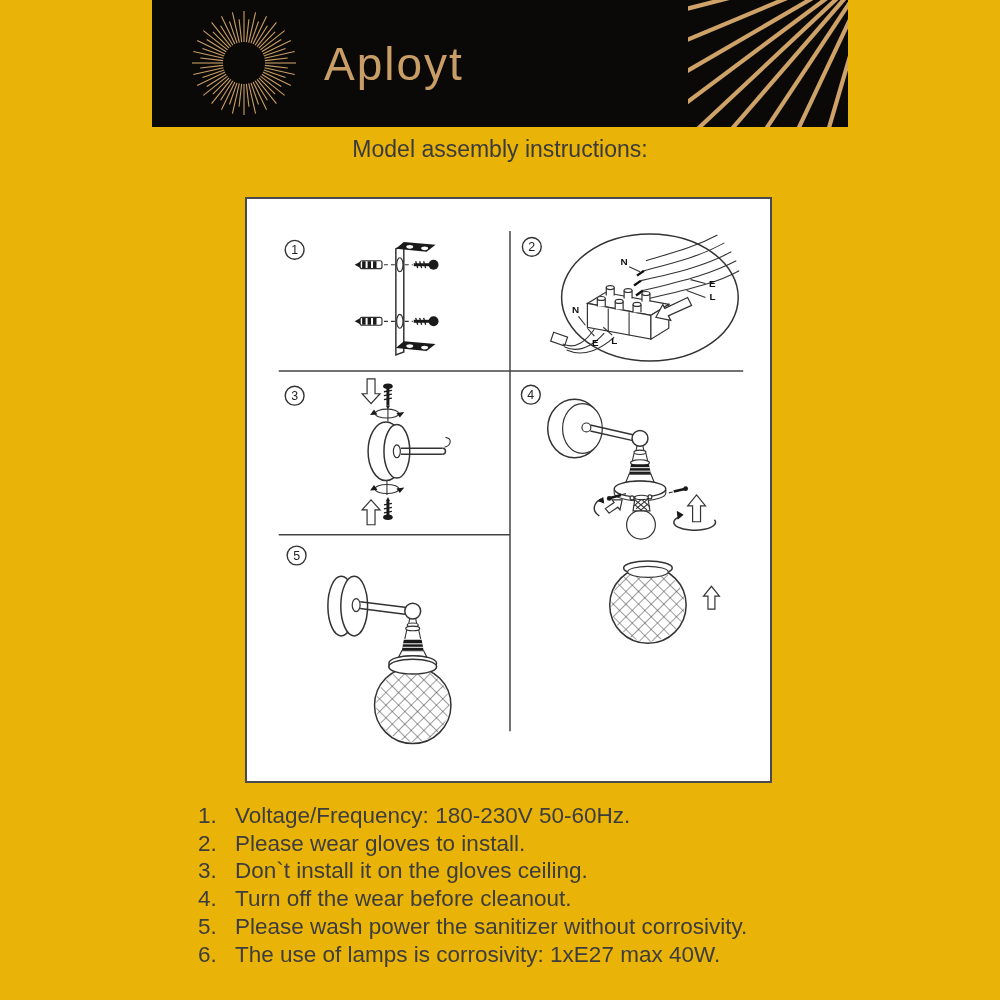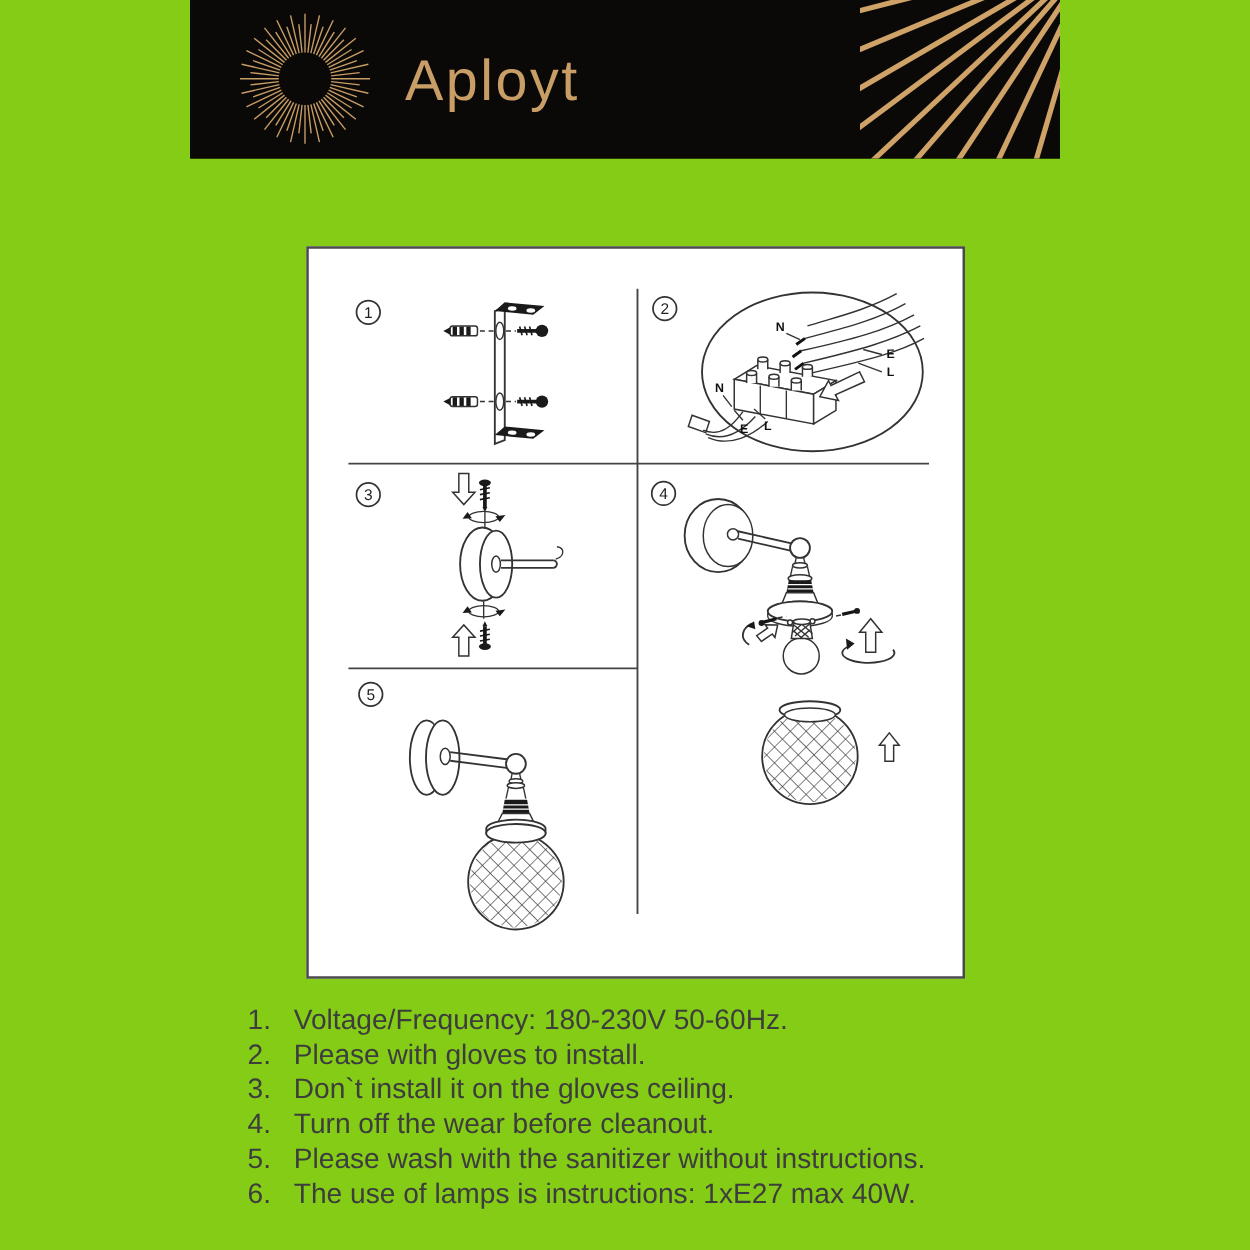--- a/index.html
+++ b/index.html
@@ -1,16 +1,16 @@
 <!DOCTYPE html>
 <html><head>
 <meta charset="utf-8">
 <style>
   html,body{margin:0;padding:0;background:#ffffff;}
-  #page{position:relative;width:1000px;height:1000px;background:#84cc16;overflow:hidden;
+  #page{position:relative;width:1000px;height:1000px;background:#eab308;overflow:hidden;
         font-family:"Liberation Sans", sans-serif;}
 
   
   #banner{position:absolute;left:152px;top:0;width:696px;height:127px;background:#0b0908;overflow:hidden;}
   #sunburst{position:absolute;left:0;top:0;}
   #brand{position:absolute;left:172px;top:0;height:127px;display:flex;align-items:center;
          color:#c89e66;font-size:46px;font-weight:400;letter-spacing:2px;}
   #rays{position:absolute;right:0;top:0;}
 
   
@@ -112,20 +112,21 @@
         <line x1="190" y1="-40" x2="36" y2="138"></line>
         <line x1="190" y1="-40" x2="72" y2="138"></line>
         <line x1="190" y1="-40" x2="106" y2="138"></line>
         <line x1="190" y1="-40" x2="138" y2="138"></line>
         <line x1="190" y1="-40" x2="164" y2="138"></line>
       </g>
     </svg>
   </div>
 
   <div id="title-block">
+    <div>Model assembly instructions:</div>
   </div>
 
   <div id="diagram-box">
     <svg width="523" height="582" viewBox="0 0 527 586">
       <defs>
         <pattern id="mesh" width="9" height="9" patternUnits="userSpaceOnUse" patternTransform="rotate(45)">
           <path d="M0,0 L0,9 M0,0 L9,0" stroke="#3a3a3a" stroke-width="1"></path>
         </pattern>
       </defs>
 
@@ -437,33 +438,33 @@
     </svg>
   </div>
 
   <div id="instructions">
     <div class="inst-row">
       <span class="inst-num">1.</span>
       <span class="inst-text">Voltage/Frequency: 180-230V 50-60Hz.</span>
     </div>
     <div class="inst-row">
       <span class="inst-num">2.</span>
-      <span class="inst-text">Please with gloves to install.</span>
+      <span class="inst-text">Please wear gloves to install.</span>
     </div>
     <div class="inst-row">
       <span class="inst-num">3.</span>
       <span class="inst-text">Don`t install it on the gloves ceiling.</span>
     </div>
     <div class="inst-row">
       <span class="inst-num">4.</span>
       <span class="inst-text">Turn off the wear before cleanout.</span>
     </div>
     <div class="inst-row">
       <span class="inst-num">5.</span>
-      <span class="inst-text">Please wash with the sanitizer without instructions.</span>
+      <span class="inst-text">Please wash power the sanitizer without corrosivity.</span>
     </div>
     <div class="inst-row">
       <span class="inst-num">6.</span>
-      <span class="inst-text">The use of lamps is instructions: 1xE27 max 40W.</span>
+      <span class="inst-text">The use of lamps is corrosivity: 1xE27 max 40W.</span>
     </div>
   </div>
 
 </div>
 
 </body></html>

